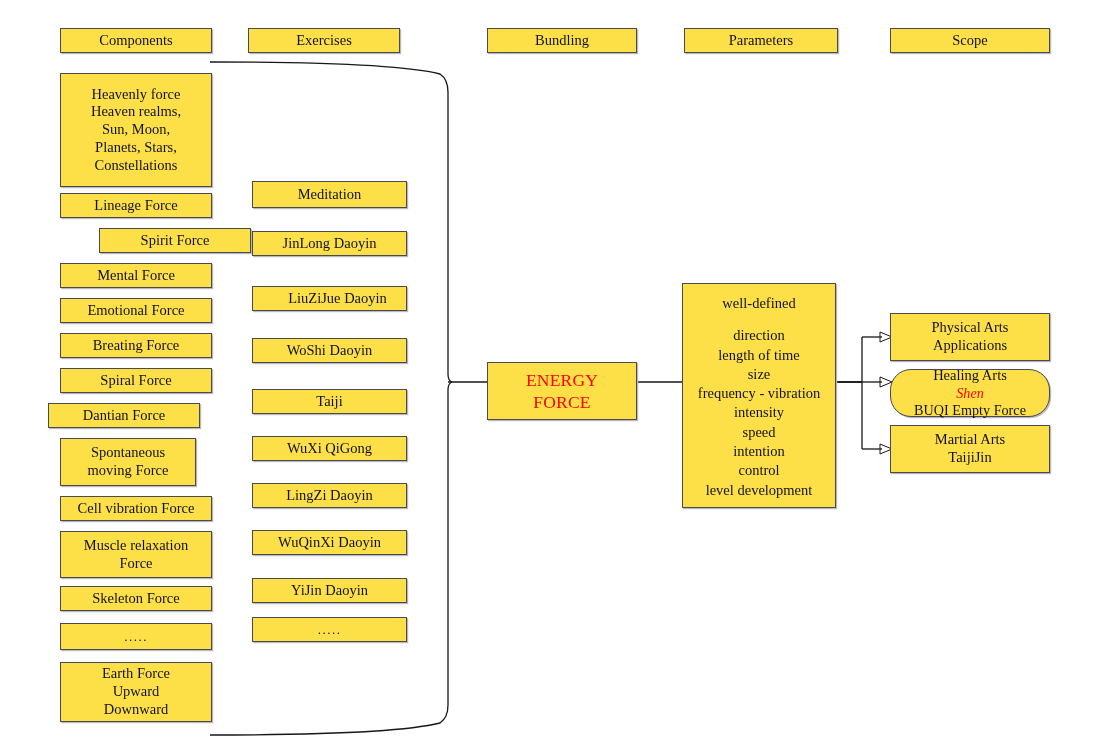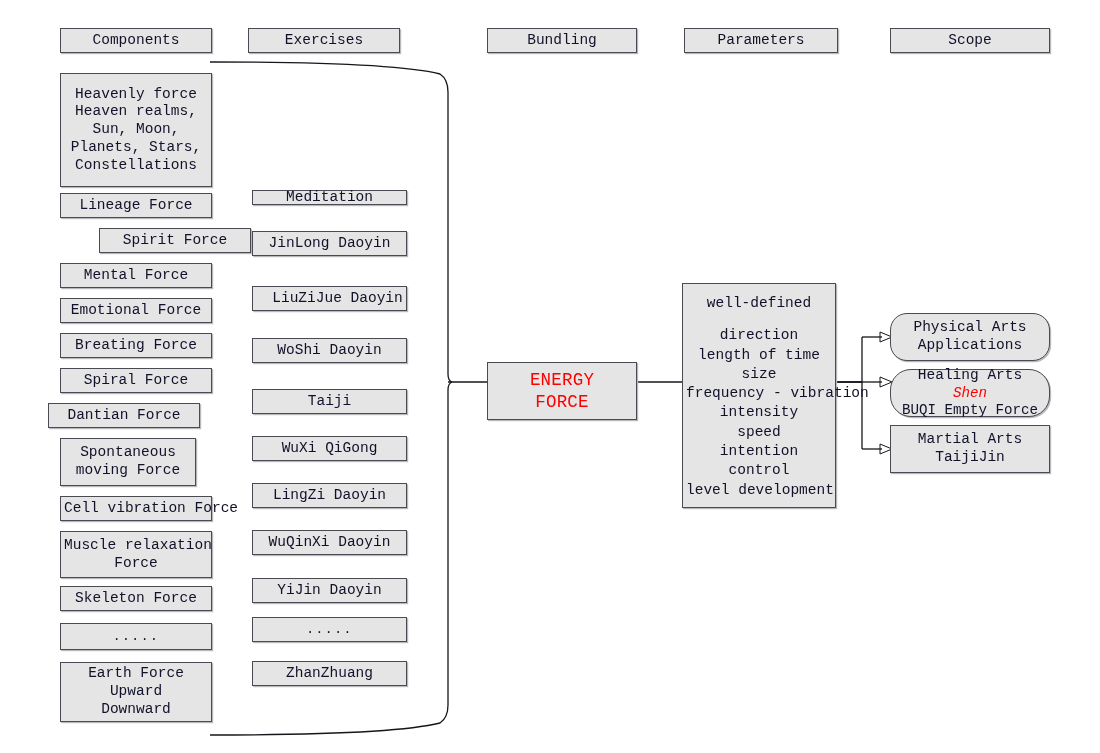--- a/index.html
+++ b/index.html
@@ -16,32 +16,31 @@
     position: relative;
     width: 1100px;
     height: 753px;
     background: #ffffff;
     overflow: hidden;
   }
   .box {
     position: absolute;
     box-sizing: border-box;
     border: 1px solid #4a4a52;
-    background: #e5e5e5;
+    background: #fde047;
     display: flex;
     align-items: center;
     justify-content: flex-start;
     text-align: center;
     font-size: 14.5px;
     line-height: 1.22;
     color: #11112a;
     box-shadow: 1.2px 1.2px 0 #b8b8bd;
     padding: 1px 3px;
     z-index: 3;
-    font-family: Liberation Mono, monospace;
   }
   .box .lines {
     display: block;
     width: 100%;
   }
   .box .lines span {
     display: block;
     white-space: nowrap;
   }
   .hdr {
@@ -222,21 +221,21 @@
   </div>
 
   <div class="box" style="left:60px; top:662px; width:152px; height:60px;">
     <span class="lines">
       <span>Earth Force</span>
       <span>Upward</span>
       <span>Downward</span>
     </span>
   </div>
 
-  <div class="box" style="left:252px; top:190px; width:155px; height:15px;">
+  <div class="box" style="left:252px; top:181px; width:155px; height:27px;">
     <span class="lines">
         <span>Meditation</span>
       </span>
   </div>
   <div class="box" style="left:252px; top:231px; width:155px; height:25px;">
     <span class="lines">
         <span>JinLong Daoyin</span>
       </span>
   </div>
   <div class="box" style="left:252px; top:286px; width:155px; height:25px;padding-left:19px;">
@@ -270,25 +269,20 @@
       </span>
   </div>
   <div class="box" style="left:252px; top:578px; width:155px; height:25px;">
     <span class="lines">
         <span>YiJin Daoyin</span>
       </span>
   </div>
   <div class="box" style="left:252px; top:617px; width:155px; height:25px;">
     <span class="lines">
         <span class="dots">.....</span>
-      </span>
-  </div>
-  <div class="box" style="left:252px; top:661px; width:155px; height:25px;">
-    <span class="lines">
-        <span>ZhanZhuang</span>
       </span>
   </div>
 
   <div class="box energy" style="left:487px; top:362px; width:150px; height:58px;">
     <span class="lines">
       <span>ENERGY</span>
       <span>FORCE</span>
     </span>
   </div>
 
@@ -301,21 +295,21 @@
       <span>size</span>
       <span>frequency - vibration</span>
       <span>intensity</span>
       <span>speed</span>
       <span>intention</span>
       <span>control</span>
       <span>level development</span>
     </span>
   </div>
 
-  <div class="box scopebox" style="left:890px; top:313px; width:160px; height:48px;border-radius:17px;">
+  <div class="box scopebox" style="left:890px; top:313px; width:160px; height:48px;">
     <span class="lines">
       <span>Physical Arts</span>
       <span>Applications</span>
     </span>
   </div>
 
   <div class="box scopebox" style="left:890px; top:369px; width:160px; height:48px;border-radius:21px;">
     <span class="lines">
       <span>Healing Arts</span>
       <span class="tight">

